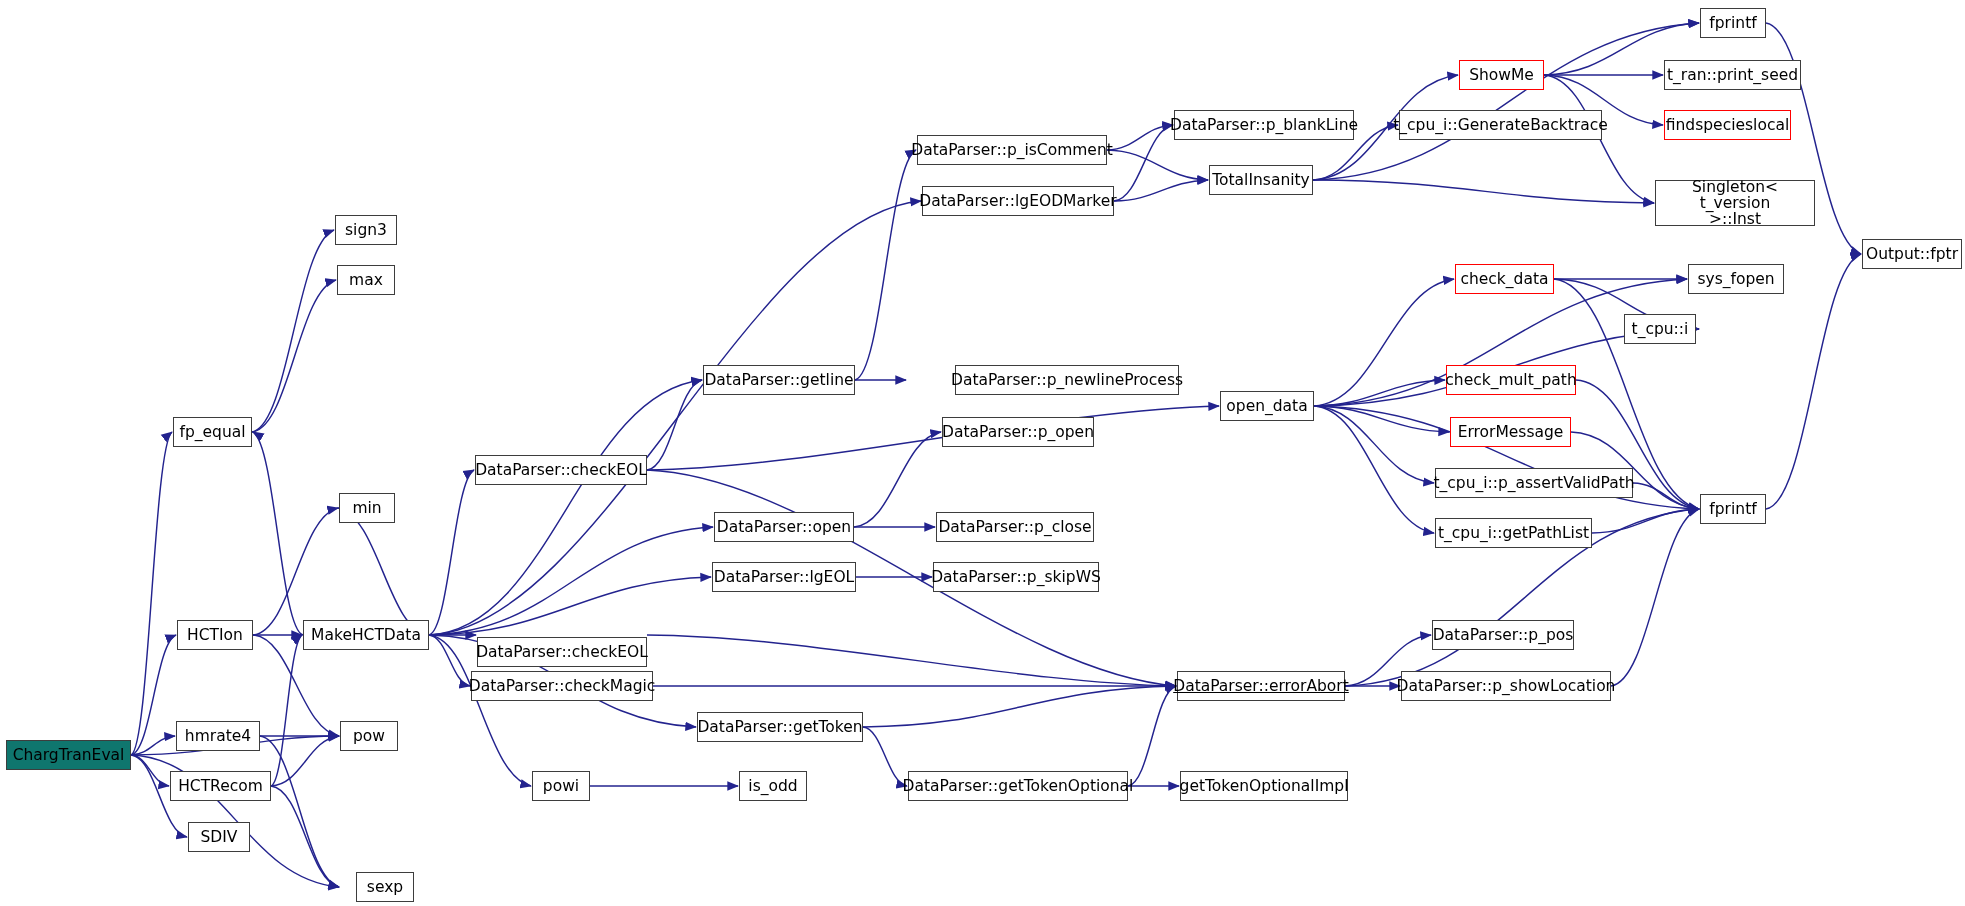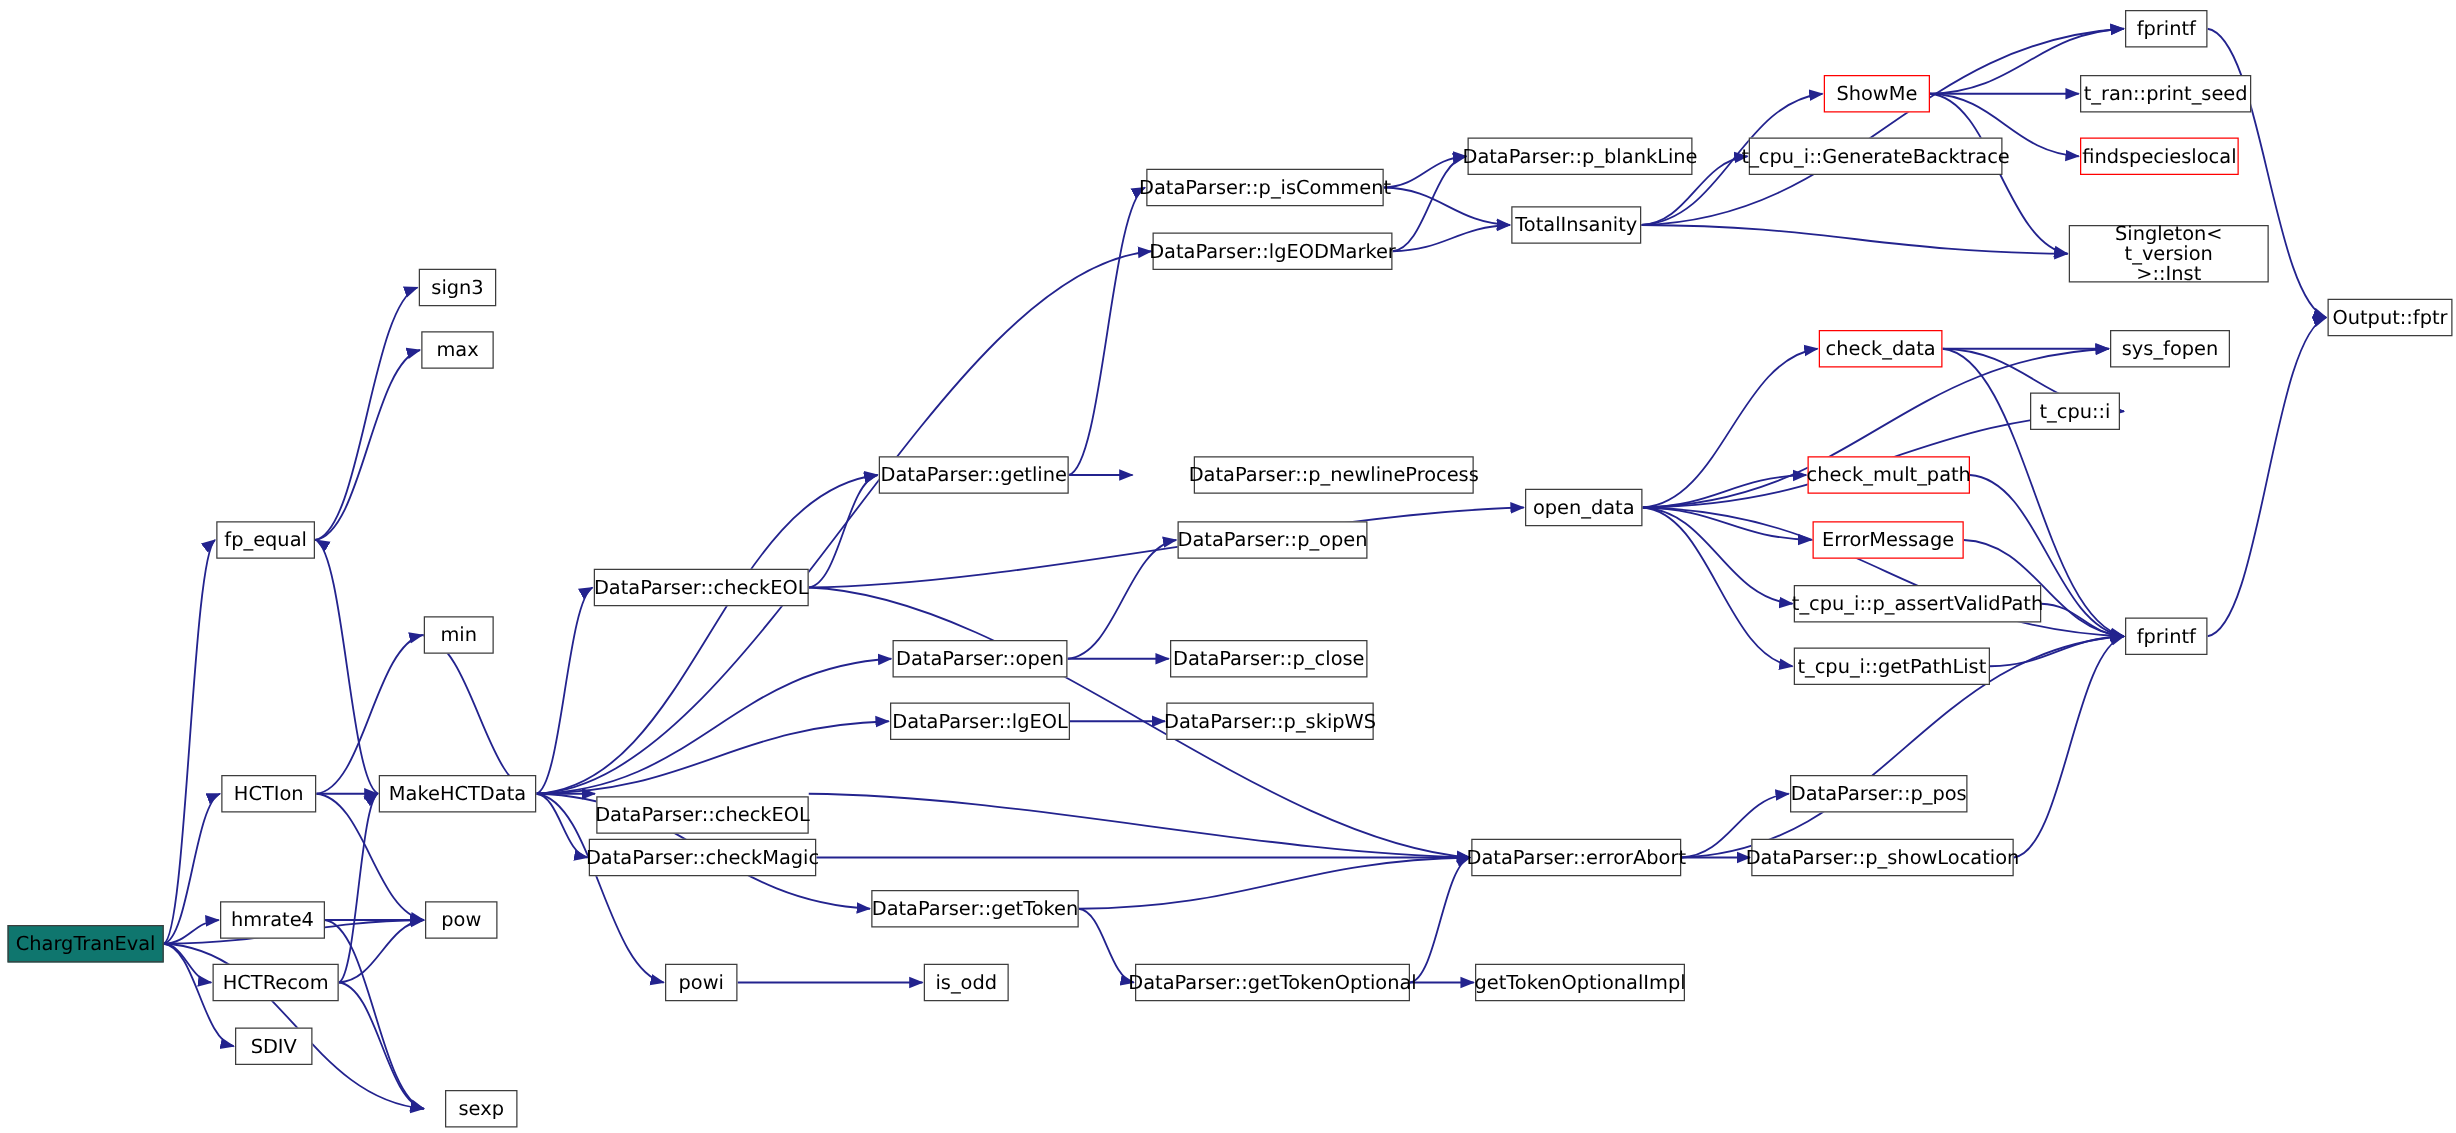--- a/index.html
+++ b/index.html
@@ -147,21 +147,21 @@
       <div class="node" style="left: 907px; top: 365px; width: 224px; height: 30px; margin-left: 48px;"><span>DataParser::p_newlineProcess</span></div>
       <div class="node" style="left: 942px; top: 417px; width: 152px; height: 30px;"><span>DataParser::p_open</span></div>
       <div class="node" style="left: 936px; top: 512px; width: 158px; height: 30px;"><span>DataParser::p_close</span></div>
       <div class="node" style="left: 933px; top: 562px; width: 166px; height: 30px; text-align: right;"><span>DataParser::p_skipWS</span></div>
       <div class="node" style="left: 908px; top: 771px; width: 220px; height: 30px;"><span>DataParser::getTokenOptional</span></div>
       <div class="node" style="left: 1180px; top: 771px; width: 168px; height: 30px;"><span>getTokenOptionalImpl</span></div>
       <div class="node" style="left: 917px; top: 135px; width: 190px; height: 30px;"><span>DataParser::p_isComment</span></div>
       <div class="node" style="left: 922px; top: 186px; width: 192px; height: 30px;"><span>DataParser::lgEODMarker</span></div>
       <div class="node" style="left: 1174px; top: 110px; width: 180px; height: 30px;"><span>DataParser::p_blankLine</span></div>
       <div class="node" style="left: 1209px; top: 165px; width: 104px; height: 30px;"><span>TotalInsanity</span></div>
-      <div class="node" style="left: 1177px; top: 671px; width: 168px; height: 30px;"><span>DataParser::errorAbort</span></div>
+      <div class="node" style="left: 1177px; top: 671px; width: 168px; height: 30px; text-decoration: underline;"><span>DataParser::errorAbort</span></div>
       <div class="node" style="left: 1432px; top: 620px; width: 142px; height: 30px;"><span>DataParser::p_pos</span></div>
       <div class="node" style="left: 1401px; top: 671px; width: 210px; height: 30px;"><span>DataParser::p_showLocation</span></div>
       <div class="node" style="left: 1220px; top: 391px; width: 94px; height: 30px;"><span>open_data</span></div>
       <div class="node red" style="left: 1455px; top: 264px; width: 99px; height: 30px;"><span>check_data</span></div>
       <div class="node red" style="left: 1446px; top: 365px; width: 130px; height: 30px;"><span>check_mult_path</span></div>
       <div class="node red" style="left: 1450px; top: 417px; width: 121px; height: 30px;"><span>ErrorMessage</span></div>
       <div class="node" style="left: 1435px; top: 468px; width: 198px; height: 30px;"><span>t_cpu_i::p_assertValidPath</span></div>
       <div class="node" style="left: 1435px; top: 518px; width: 157px; height: 30px;"><span>t_cpu_i::getPathList</span></div>
       <div class="node" style="left: 1399px; top: 110px; width: 203px; height: 30px;"><span>t_cpu_i::GenerateBacktrace</span></div>
       <div class="node red" style="left: 1459px; top: 60px; width: 85px; height: 30px;"><span>ShowMe</span></div>

